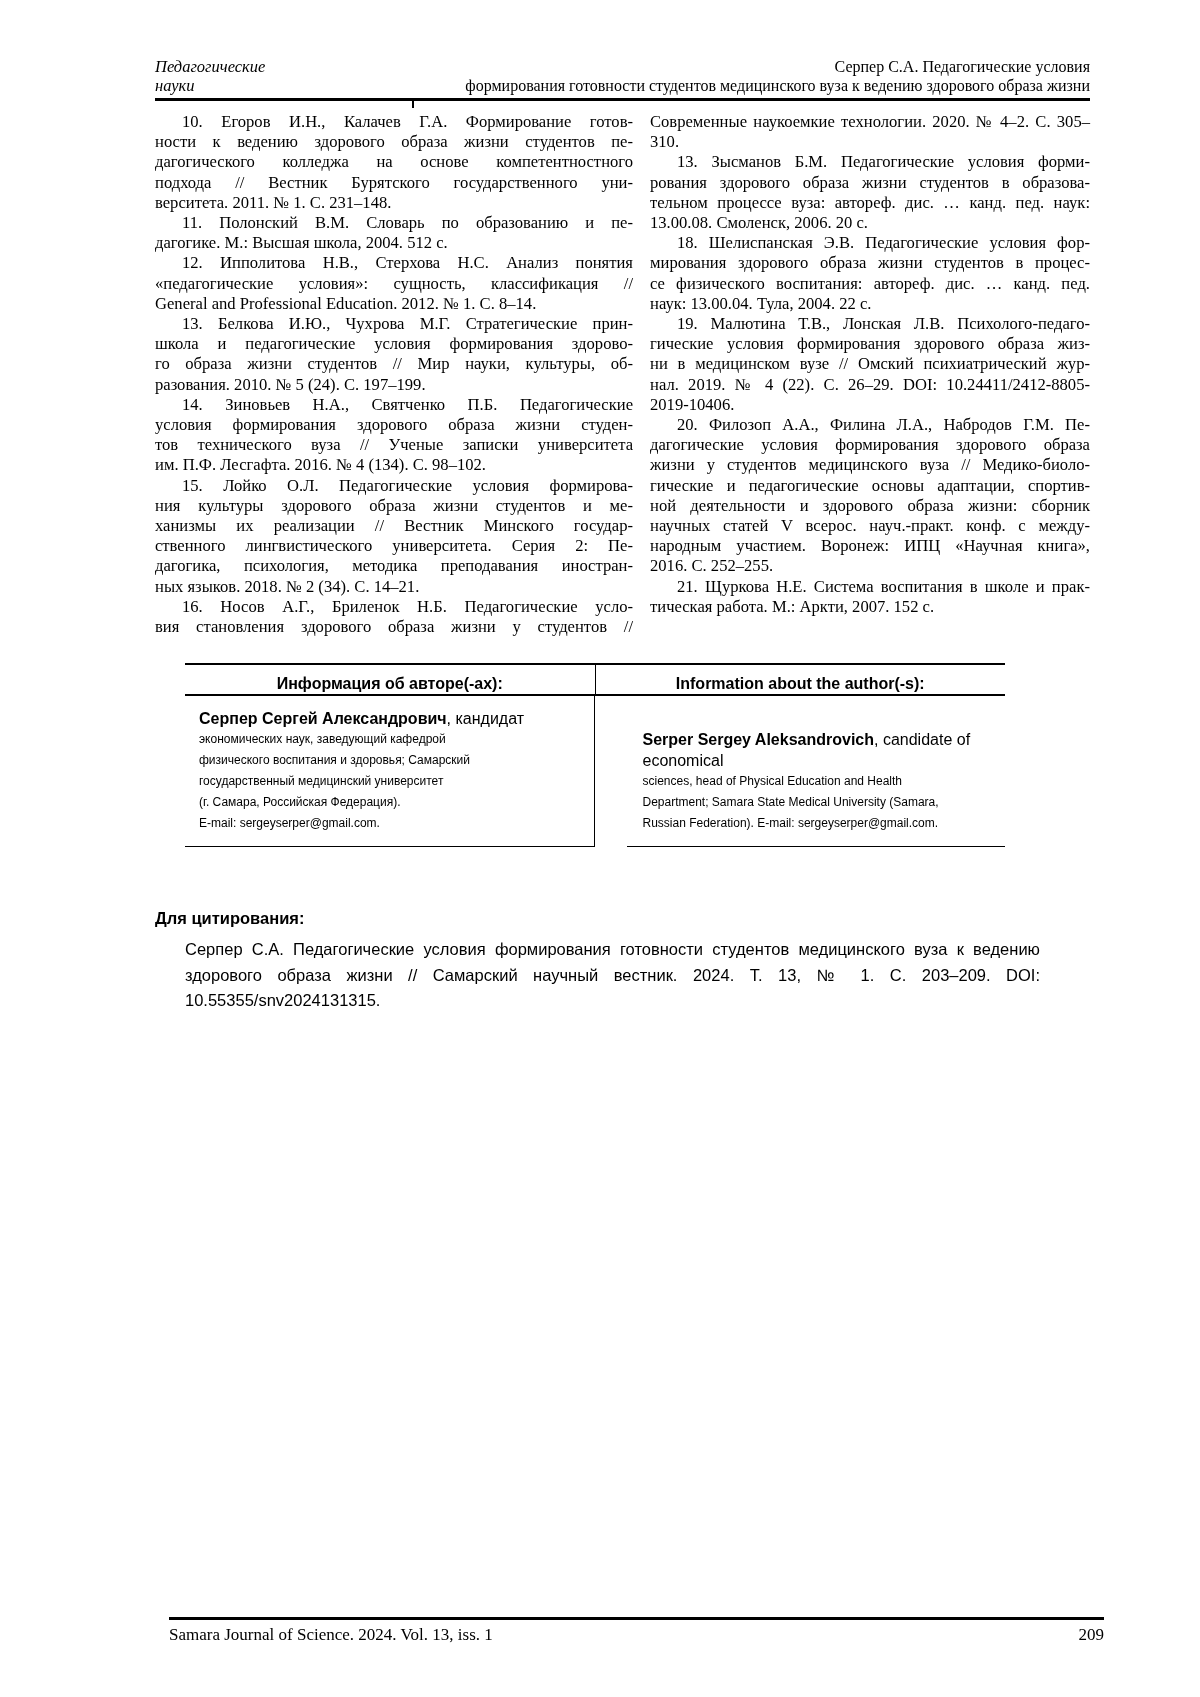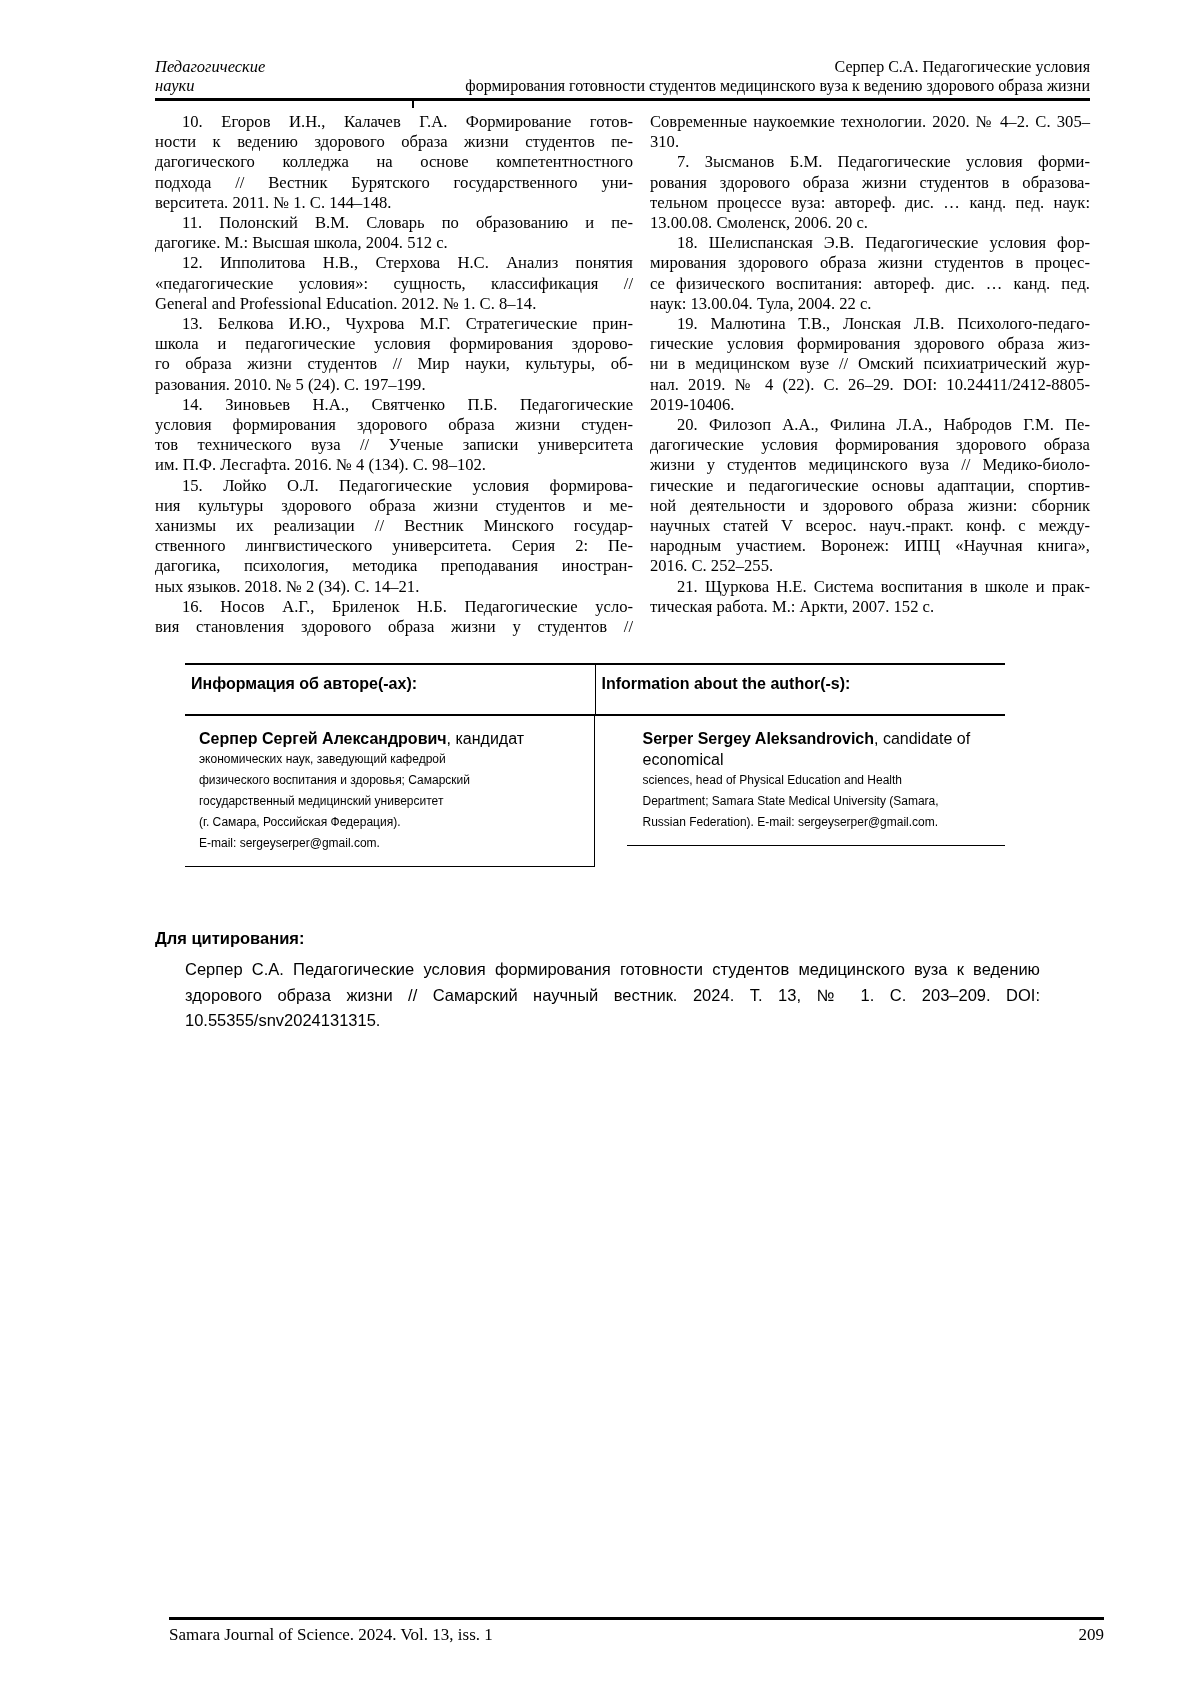--- a/index.html
+++ b/index.html
@@ -27,23 +27,23 @@
     text-align:justify; text-align-last:left;
     word-spacing:normal;
   }
   .ref-line.fill  { text-align-last:justify; }
   .ref-line.first { text-indent:27px; }
 
   
   .info-table { margin:26px 85px 0 30px; border-top:2.5px solid #000;
                 font-family:"Liberation Sans", sans-serif; }
   .tbl-head { display:flex; border-bottom:2.5px solid #000; }
-  .tbl-head .hcell { flex:1; font-weight:bold; font-size:16px; padding:10px 6px 21px 6px; }
+  .tbl-head .hcell { flex:1; text-align:center; font-weight:bold; font-size:16px; padding:10px 6px 1px 6px; }
   .tbl-head .hcell.first { border-right:1.5px solid #000; }
-  .tbl-body { display:flex; align-items:flex-start; }
+  .tbl-body { display:flex; align-items:flex-end; }
   .bcell { flex:1; }
   .bcell-l { border-right:1.5px solid #000; border-bottom:1.5px solid #000; padding:12px 16px 12px 14px; }
   .bcell-r { padding-top:12px;padding-left:32px; }
   .bcell-r .rbox { border-bottom:1.5px solid #000; padding:0 14px 12px 16px; }
   .cellline { font-size:16px; line-height:21px; }
   .cell-more { font-size:12px; line-height:21px; white-space:pre-line; }
   .bname { font-weight:bold; }
 
   
   .cite { margin-top:62px; font-family:"Liberation Sans", sans-serif; }
@@ -71,21 +71,21 @@
     <span class="tick"></span>
   </div>
 
   <div class="refs">
     <div class="refcol-left" id="col-left">
         <div>
           <div class="ref-line first fill">10. Егоров И.Н., Калачев Г.А. Формирование готов-</div>
           <div class="ref-line fill">ности к ведению здорового образа жизни студентов пе-</div>
           <div class="ref-line fill">дагогического колледжа на основе компетентностного</div>
           <div class="ref-line fill">подхода // Вестник Бурятского государственного уни-</div>
-          <div class="ref-line">верситета. 2011. № 1. С. 144–148.</div>
+          <div class="ref-line">верситета. 2011. № 1. С. 231–148.</div>
         </div>
         <div>
           <div class="ref-line first fill">11. Полонский В.М. Словарь по образованию и пе-</div>
           <div class="ref-line">дагогике. М.: Высшая школа, 2004. 512 с.</div>
         </div>
         <div>
           <div class="ref-line first fill">12. Ипполитова Н.В., Стерхова Н.С. Анализ понятия</div>
           <div class="ref-line fill">«педагогические условия»: сущность, классификация //</div>
           <div class="ref-line">General and Professional Education. 2012. № 1. С. 8–14.</div>
         </div>
@@ -113,21 +113,21 @@
           <div class="ref-line first fill">16. Носов А.Г., Бриленок Н.Б. Педагогические усло-</div>
           <div class="ref-line fill">вия становления здорового образа жизни у студентов //</div>
         </div>
       </div>
     <div class="refcol-right" id="col-right">
         <div>
           <div class="ref-line fill">Современные наукоемкие технологии. 2020. № 4–2. С. 305–</div>
           <div class="ref-line">310.</div>
         </div>
         <div>
-          <div class="ref-line first fill">7. Зысманов Б.М. Педагогические условия форми-</div>
+          <div class="ref-line first fill">13. Зысманов Б.М. Педагогические условия форми-</div>
           <div class="ref-line fill">рования здорового образа жизни студентов в образова-</div>
           <div class="ref-line fill">тельном процессе вуза: автореф. дис. … канд. пед. наук:</div>
           <div class="ref-line">13.00.08. Смоленск, 2006. 20 с.</div>
         </div>
         <div>
           <div class="ref-line first fill">18. Шелиспанская Э.В. Педагогические условия фор-</div>
           <div class="ref-line fill">мирования здорового образа жизни студентов в процес-</div>
           <div class="ref-line fill">се физического воспитания: автореф. дис. … канд. пед.</div>
           <div class="ref-line">наук: 13.00.04. Тула, 2004. 22 с.</div>
         </div>

